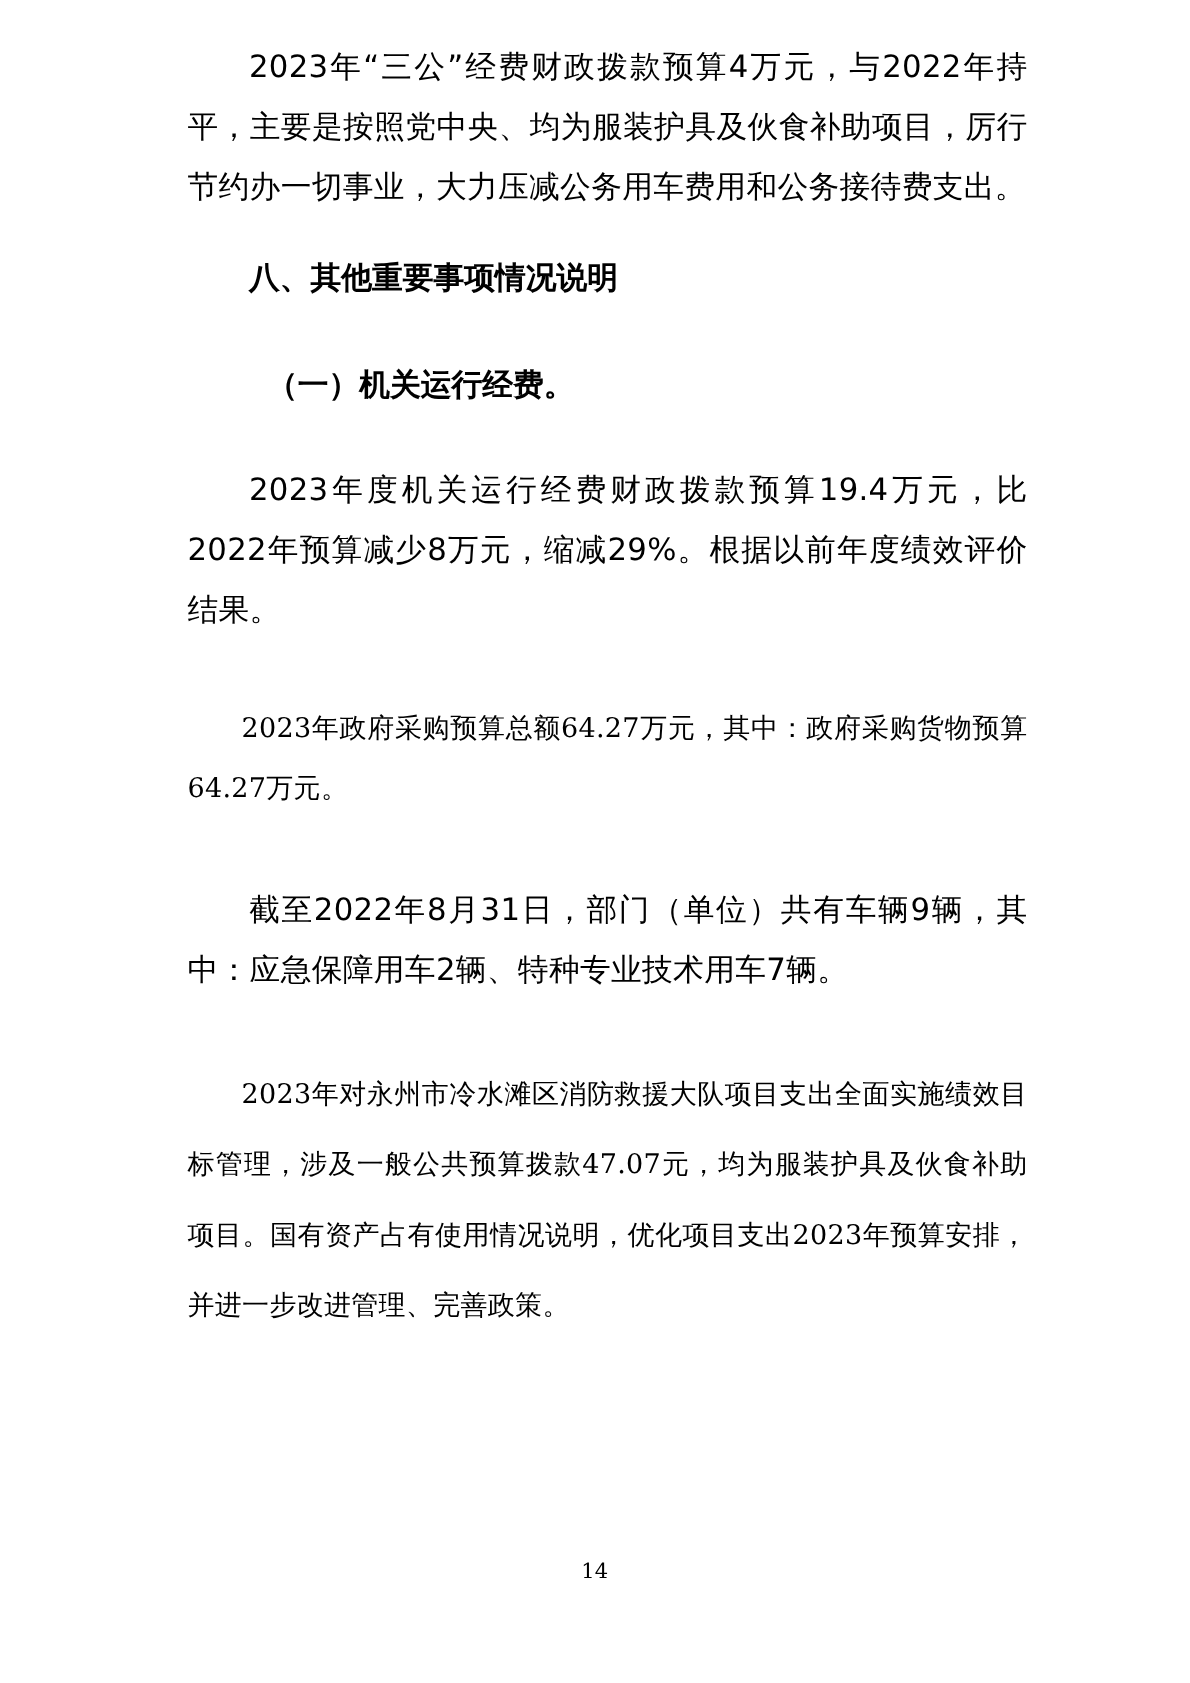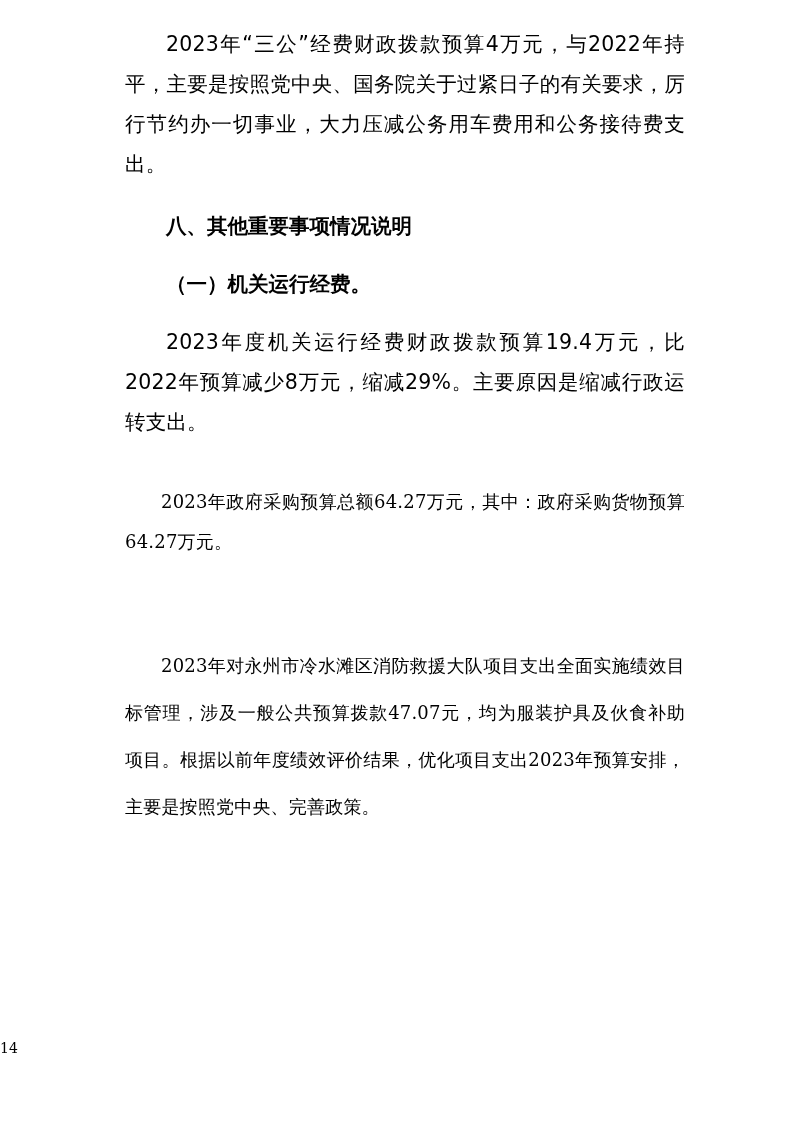--- a/index.html
+++ b/index.html
@@ -46,80 +46,81 @@
     line-height: 40px;
     text-indent: 2em;
     margin: 0;
   }
   p.subheading {
     font-family: "DejaVu Sans", "Liberation Sans", sans-serif;
     font-weight: bold;
     font-size: 20.5px;
     line-height: 40px;
     text-indent: 2em;
-    margin: 0;
+    margin: 12px;
   }
   p.sans {
     font-family: "DejaVu Sans", "Liberation Sans", sans-serif;
     font-size: 20.5px;
     line-height: 40px;
     text-indent: 2em;
     margin: 0;
     text-align: justify;
     text-justify: inter-ideograph;
   }
   .spacer-sm { height: 18px; }
   .spacer-md { height: 22px; }
   .page-number {
     position: absolute;
     left: 0;
     right: 0;
     top: 1040px;
-    text-align: left;
+    text-align: center;
     font-size: 14px;
     font-family: "DejaVu Serif", "Liberation Serif", serif;
     color: #000000;
   }
 </style>
 </head>
 <body>
 
 <div class="page">
   <div class="doc-body">
 
-    <p class="para sans">2023年“三公”经费财政拨款预算4万元，与2022年持平，主要是按照党中央、国务院关于过紧日子的有关要求，厉行节约办一切事业，大力压减公务用车费用和公务接待费支出。</p>
+    <p class="para sans">2023年“三公”经费财政拨款预算4万元，与2022年持平，主要是按照党中央、均为服装护具及伙食补助项目，厉行节约办一切事业，大力压减公务用车费用和公务接待费支出。</p>
 
     <div class="spacer-md"></div>
 
     <p class="heading">八、其他重要事项情况说明</p>
 
     <div class="spacer-sm"></div>
 
     <p class="subheading">（一）机关运行经费。</p>
 
     <div class="spacer-sm"></div>
 
-    <p class="para sans">2023年度机关运行经费财政拨款预算19.4万元，比2022年预算减少8万元，缩减29%。主要原因是缩减行政运转支出。</p>
+    <p class="para sans">2023年度机关运行经费财政拨款预算19.4万元，比2022年预算减少8万元，缩减29%。根据以前年度绩效评价结果。</p>
 
     <div class="spacer-md"></div>
 
 
     <div class="spacer-sm"></div>
 
     <p class="para indent">2023年政府采购预算总额64.27万元，其中：政府采购货物预算64.27万元。</p>
 
     <div class="spacer-md"></div>
 
 
     <div class="spacer-sm"></div>
 
+    <p class="para sans">截至2022年8月31日，部门（单位）共有车辆9辆，其中：应急保障用车2辆、特种专业技术用车7辆。</p>
 
     <div class="spacer-md"></div>
 
 
     <div class="spacer-sm"></div>
 
-    <p class="para indent" style="line-height:47px;">2023年对永州市冷水滩区消防救援大队项目支出全面实施绩效目标管理，涉及一般公共预算拨款47.07元，均为服装护具及伙食补助项目。根据以前年度绩效评价结果，优化项目支出2023年预算安排，主要是按照党中央、完善政策。</p>
+    <p class="para indent" style="line-height:47px;">2023年对永州市冷水滩区消防救援大队项目支出全面实施绩效目标管理，涉及一般公共预算拨款47.07元，均为服装护具及伙食补助项目。国有资产占有使用情况说明，优化项目支出2023年预算安排，并进一步改进管理、完善政策。</p>
 
   </div>
 
   <div class="page-number">14</div>
 </div>
 
 </body></html>

